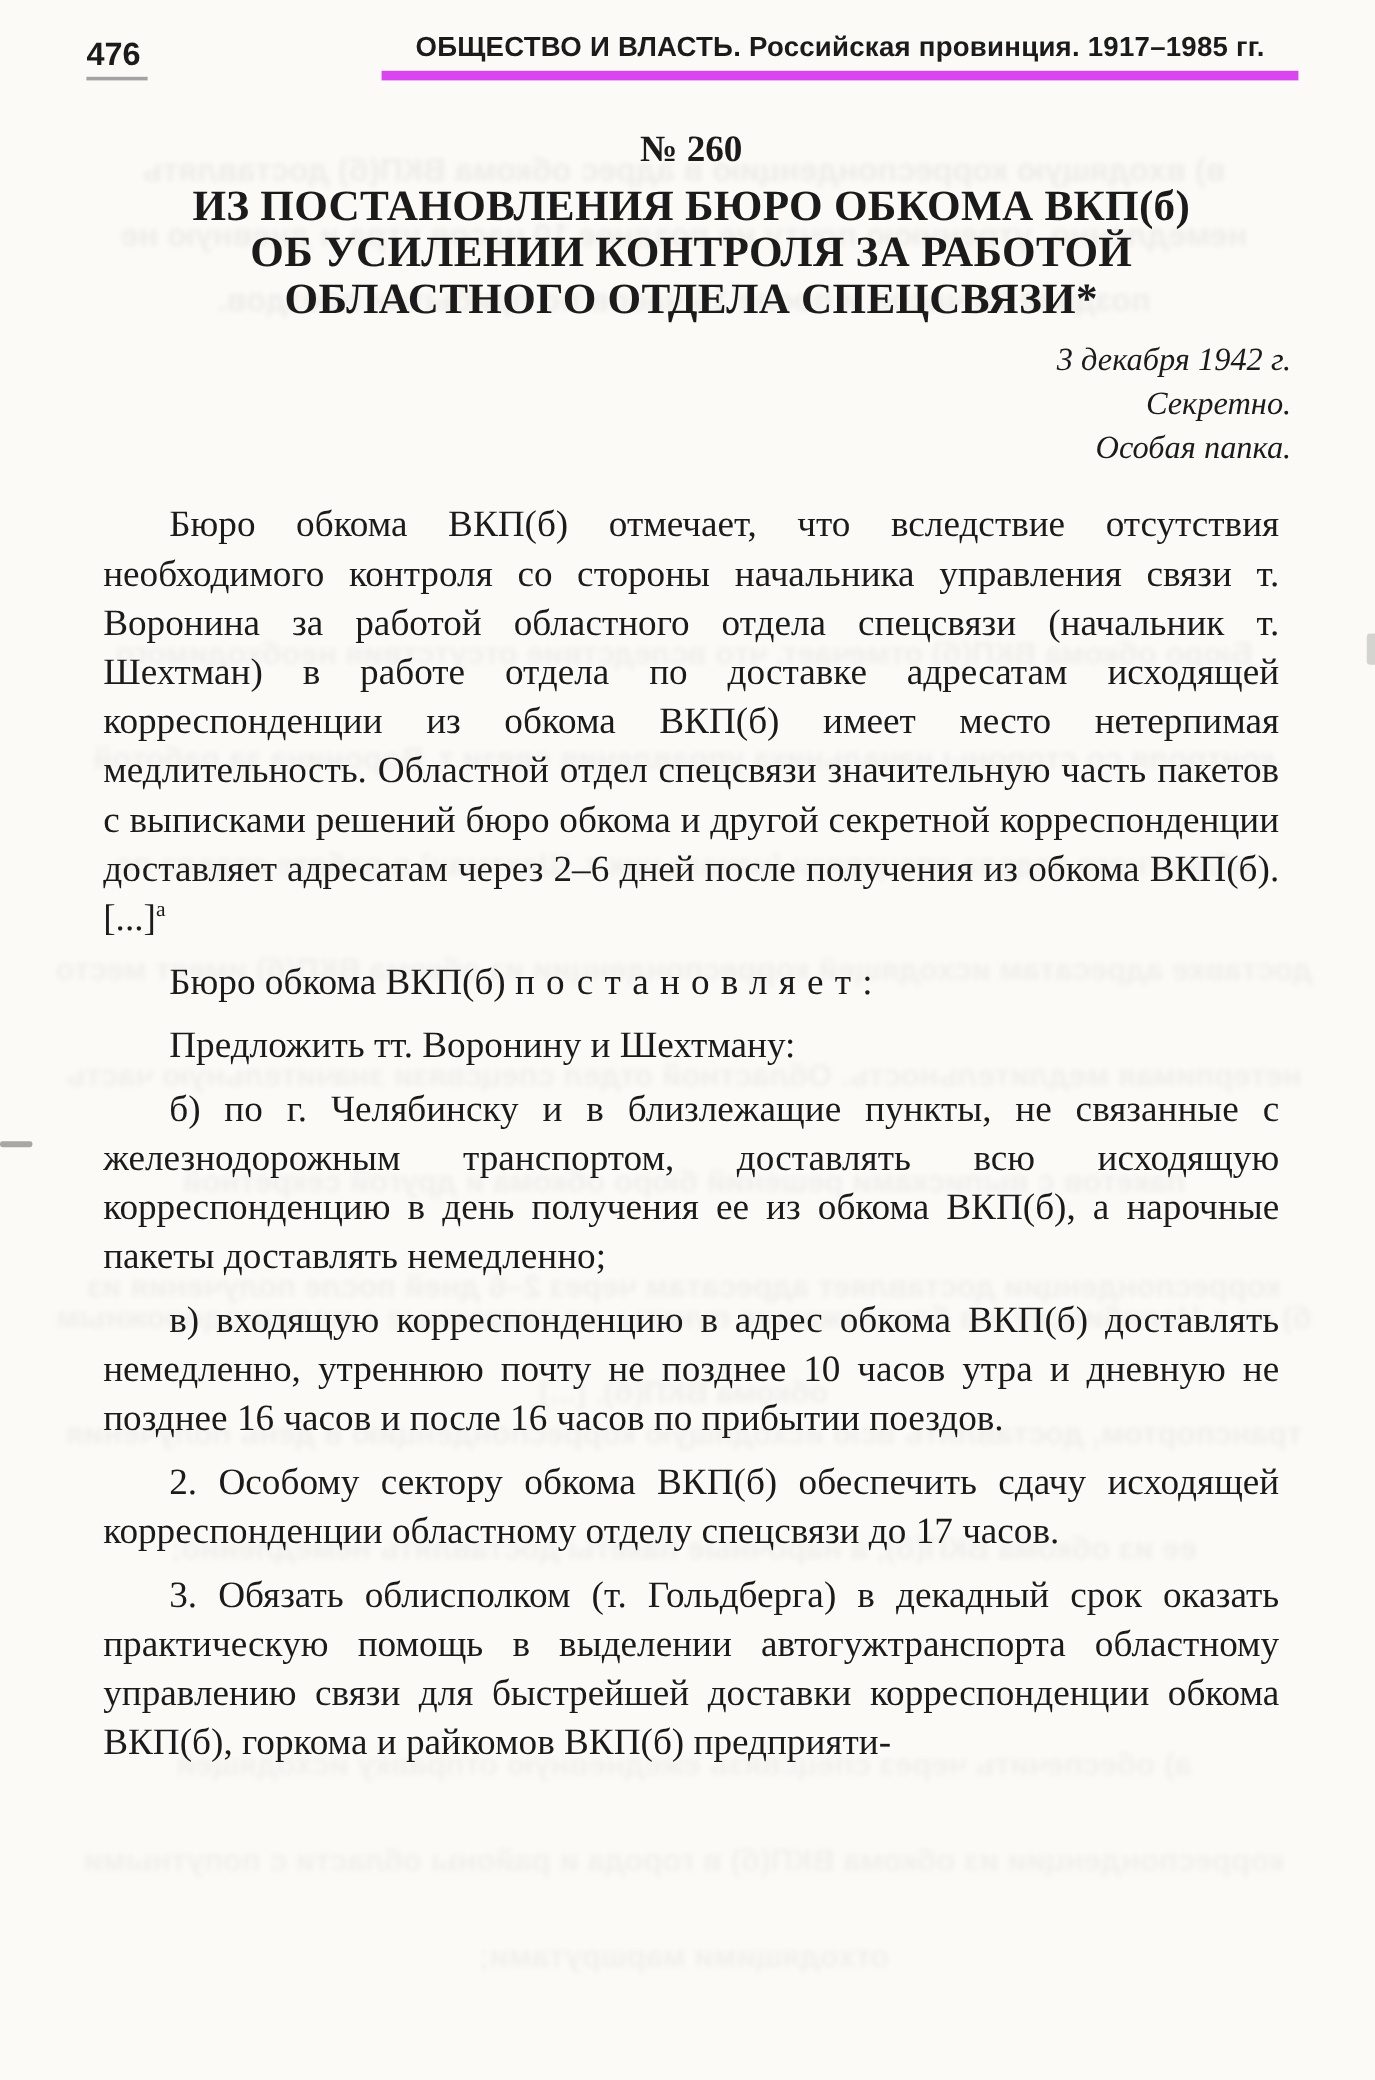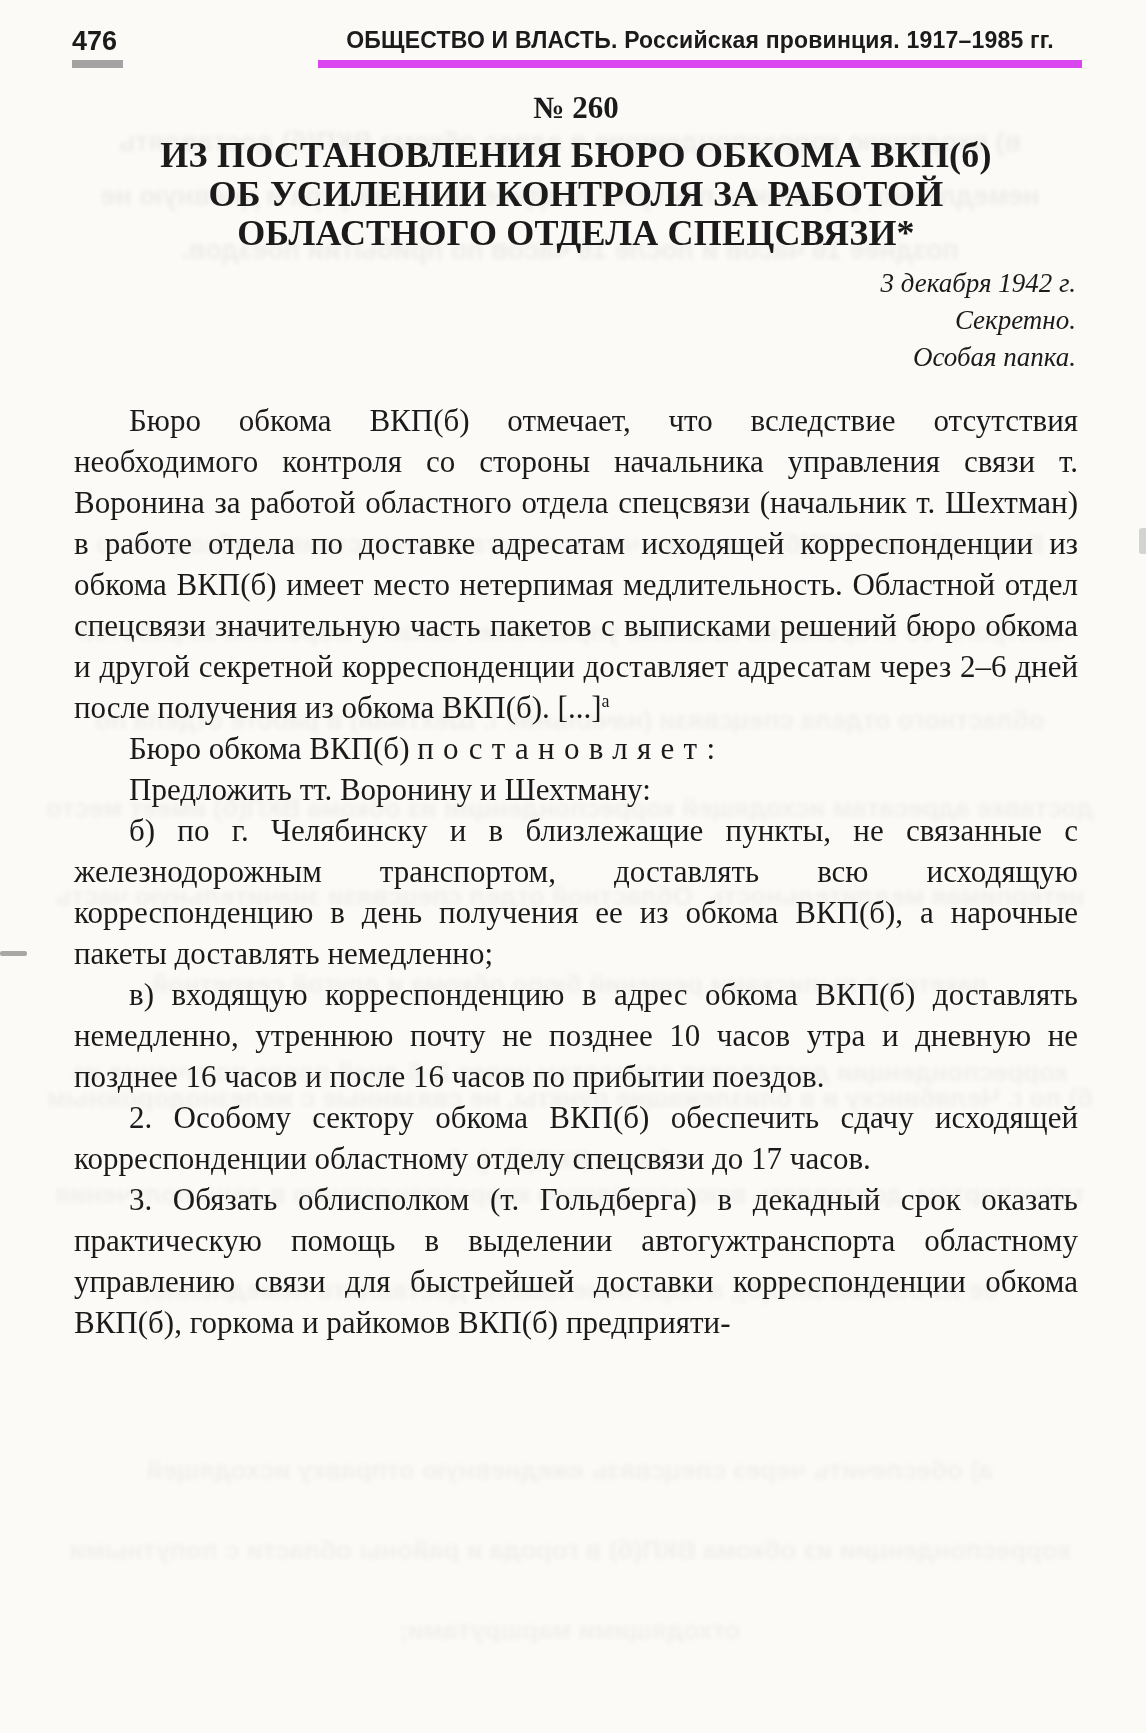--- a/index.html
+++ b/index.html
@@ -43,33 +43,33 @@
     right: 64px;
     display: flex;
     align-items: flex-end;
     font-family: "Liberation Sans", "DejaVu Sans", sans-serif;
     font-weight: 700;
   }
   .pagenum {
     font-size: 27px;
     line-height: 30px;
     padding: 0 6px 4px 0;
-    border-bottom: 8px solid #a3a3a3;
+    border-bottom: 3px solid #a3a3a3;
   }
   .runhead .gap { width: 195px; }
   .runtitle-wrap {
     flex: 1;
     text-align: center;
     border-bottom: 8px solid #d946ef;
     padding-bottom: 6px;
   }
   .runtitle { font-size: 23px; letter-spacing: 0.2px; white-space: nowrap; }
 
   
-  .doc { position: absolute; top: 90px; left: 74px; width: 1004px; }
+  .doc { position: absolute; top: 106px; left: 74px; width: 1004px; }
   .docnum {
     margin: 0 0 10px 0;
     text-align: center;
     font-size: 31px;
     font-weight: 700;
   }
   .doctitle {
     margin: 0;
     text-align: center;
     font-size: 36px;
@@ -89,21 +89,21 @@
   }
 
   
   .bodytext {
     margin-top: 24px;
     font-size: 31px;
     line-height: 41px;
     text-align: justify;
   }
   .bodytext p {
-    margin: 0;
+    margin: 12px;
     text-indent: 55px;
   }
   .fn {
     font-size: 0.58em;
     vertical-align: super;
     line-height: 0;
   }
   .spaced { letter-spacing: 0.30em; }
 
   

